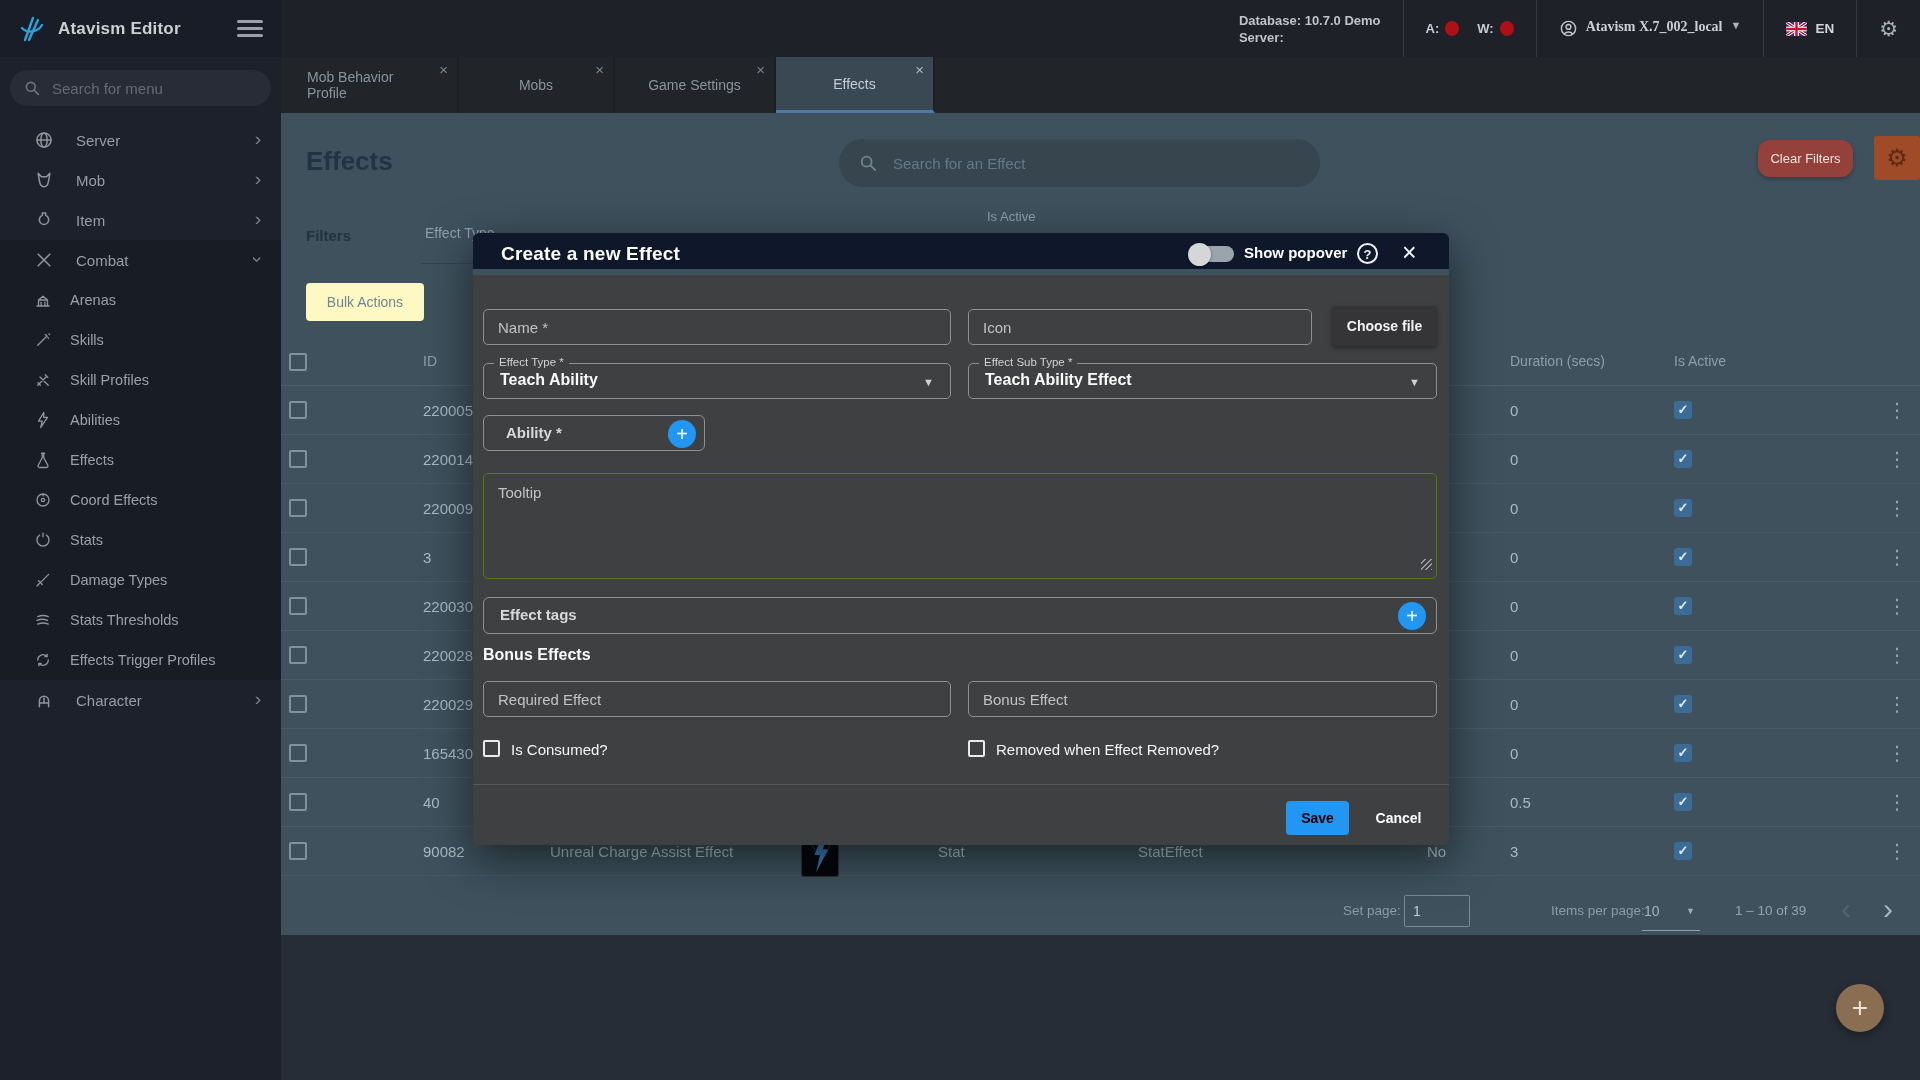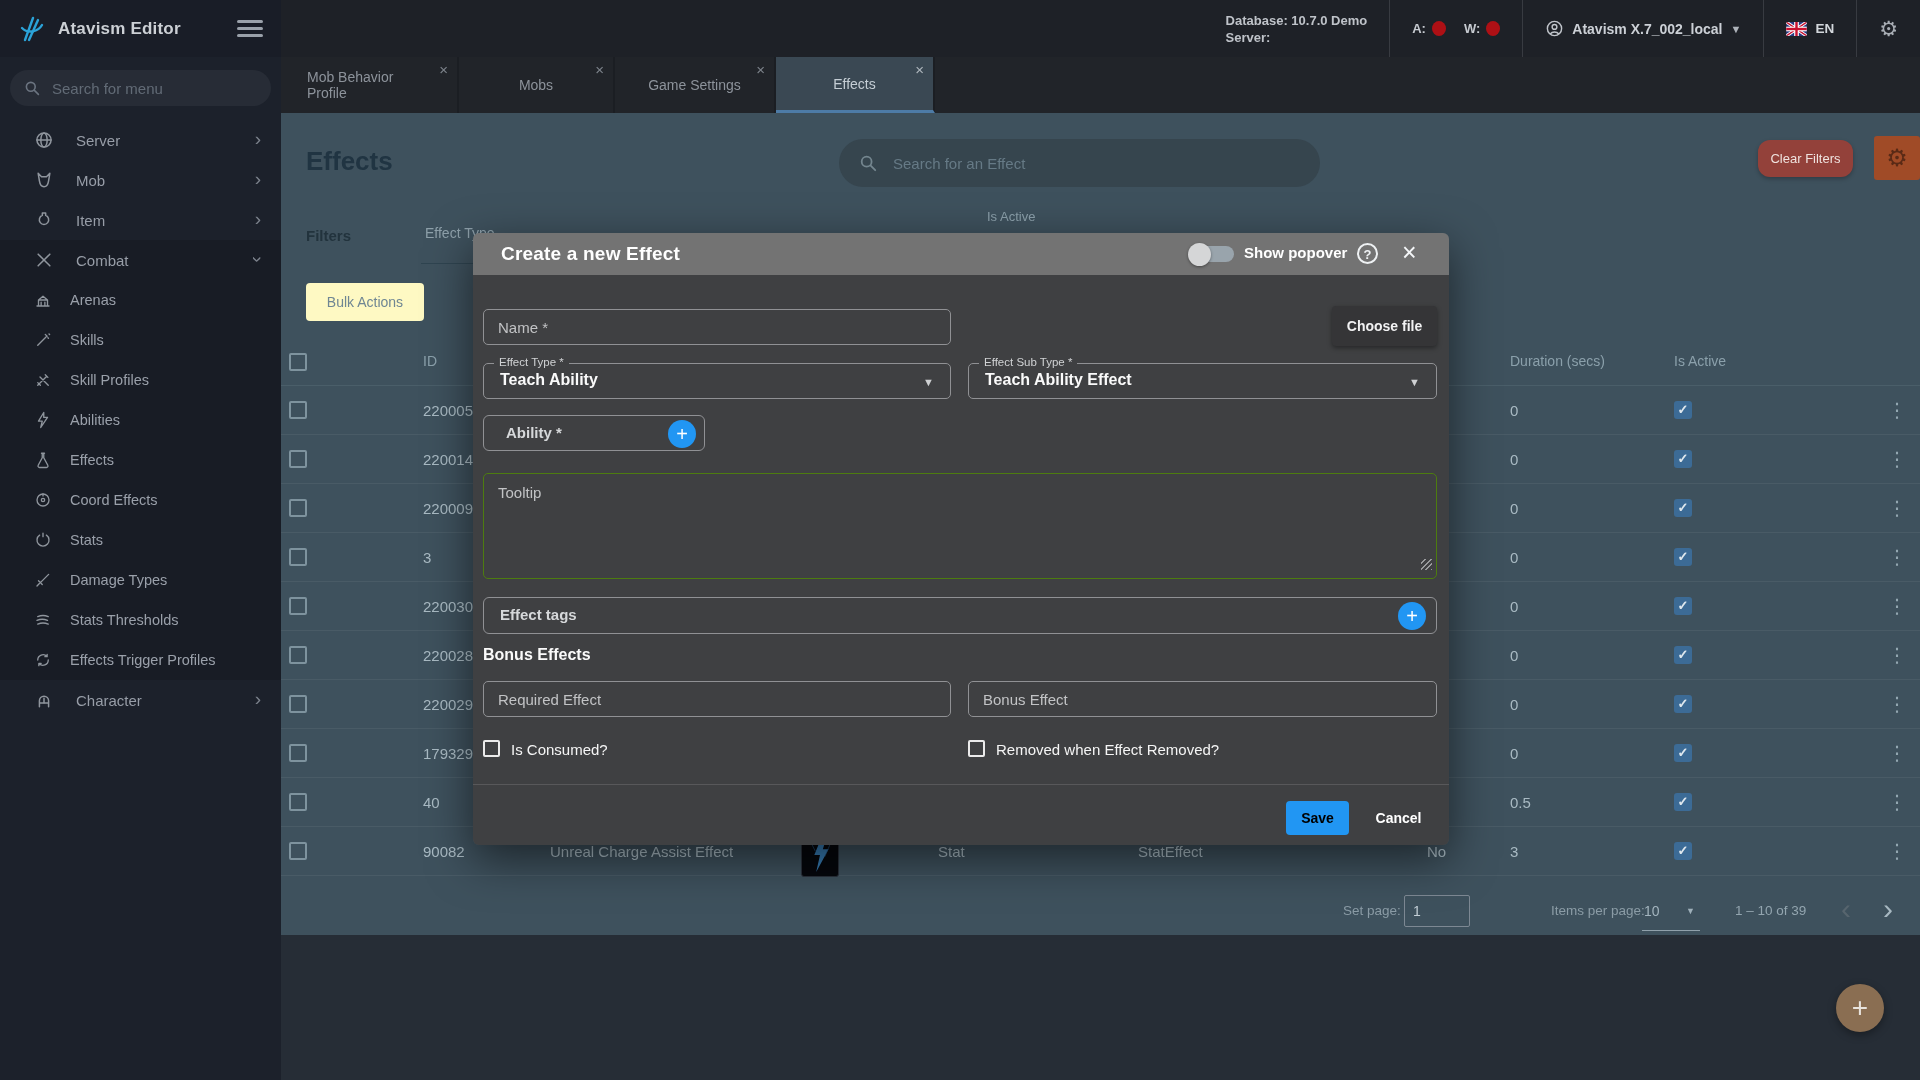--- a/index.html
+++ b/index.html
@@ -16,21 +16,21 @@
   .hamburger{width:26px;height:18px;display:flex;flex-direction:column;justify-content:space-between;cursor:pointer;}
   .hamburger i{display:block;height:3.4px;background:#9aa1aa;border-radius:2px;}
   .tbright{position:absolute;right:0;top:0;height:57px;display:flex;align-items:center;}
   .tbsec{height:57px;display:flex;align-items:center;padding:0 22px;border-left:1px solid #383b41;}
   .tbsec.first{border-left:none;}
   .dbtext{font-size:13px;font-weight:700;color:#bfc3c9;line-height:17px;}
   .alertpair{display:flex;align-items:center;gap:6px;margin-right:18px;}
   .alertpair:last-child{margin-right:0;}
   .alabel{font-size:13px;font-weight:700;color:#c6cad0;}
   .reddot{width:14px;height:15px;border-radius:50%;background:#ae1015;}
-  .profile{display:flex;align-items:center;gap:8px;}
+  .profile{display:flex;align-items:flex-start;gap:8px;font-family:Liberation Serif, serif;}
   .profile svg{width:19px;height:19px;}
   .pname{font-size:14px;font-weight:600;color:#ccd0d6;}
   .caret{font-size:11px;color:#aeb3ba;}
   .flag{width:21px;height:14px;border-radius:2px;overflow:hidden;flex:none;}
   .lang{font-size:13.5px;font-weight:700;color:#d3d7dc;margin-left:8px;}
   .topgear{font-size:21px;color:#a9aeb5;cursor:pointer;}
 
   
   .sidebar{position:absolute;left:0;top:57px;width:281px;height:1023px;background:#1c212b;}
   .sbsearch{position:absolute;left:10px;top:13px;width:261px;height:36px;border-radius:18px;
@@ -108,21 +108,21 @@
   .pgprev{position:absolute;left:1560px;top:2px;font-size:30px;color:#57656e;cursor:default;}
   .pgnext{position:absolute;left:1602px;top:2px;font-size:30px;color:#a7b8c1;cursor:pointer;}
 
   
   .fab{position:absolute;left:1836px;top:984px;width:48px;height:48px;border-radius:50%;background:#8a6e52;
     border:none;color:#e8e3dd;font-size:28px;line-height:44px;cursor:pointer;box-shadow:0 3px 8px rgba(0,0,0,.35);}
 
   
   .modal{position:absolute;left:473px;top:233px;width:976px;height:612px;border-radius:6px;
     box-shadow:0 14px 46px rgba(0,0,0,.55);}
-  .mhead{position:absolute;left:0;top:0;width:976px;height:42px;background:#737373;
+  .mhead{position:absolute;left:0;top:0;width:976px;height:36px;background:#0f172a;
     border-radius:6px 6px 0 0;}
   .mtitle{position:absolute;left:28px;top:10px;font-size:19px;font-weight:600;color:#ffffff;letter-spacing:.2px;}
   .toggle{position:absolute;left:719px;top:13px;width:42px;height:16px;border-radius:8px;background:#99a4ac;cursor:pointer;}
   .knob{position:absolute;left:-4px;top:-3.5px;width:23px;height:23px;border-radius:50%;background:#d5d6d7;
     box-shadow:0 1px 3px rgba(0,0,0,.4);}
   .tglabel{position:absolute;left:771px;top:11px;font-size:15px;font-weight:600;color:#ffffff;}
   .helpico{position:absolute;left:884px;top:10px;width:21px;height:21px;border:2px solid #eef1f3;border-radius:50%;
     color:#eef1f3;font-size:13px;font-weight:700;text-align:center;line-height:19px;cursor:pointer;}
   .mclose{position:absolute;left:929px;top:5px;font-size:25px;color:#f4f6f8;cursor:pointer;}
   .mbody{position:absolute;left:0;top:42px;width:976px;height:570px;background:#3f4042;border-radius:0 0 6px 6px;}
@@ -434,21 +434,21 @@
    </div>
         <div class="trow" style="top:567px">
      <span class="tcb"></span>
      <span class="tc id">220029</span>
      <span class="tc du">0</span>
      <span class="acb">✓</span>
      <span class="keb">⋮</span>
    </div>
         <div class="trow" style="top:616px">
      <span class="tcb"></span>
-     <span class="tc id">179329</span>
+     <span class="tc id">165430</span>
      <span class="tc du">0</span>
      <span class="acb">✓</span>
      <span class="keb">⋮</span>
    </div>
         <div class="trow" style="top:665px">
      <span class="tcb"></span>
      <span class="tc id">40</span>
      <span class="tc du">0.5</span>
      <span class="acb">✓</span>
      <span class="keb">⋮</span>
@@ -490,20 +490,21 @@
       <span class="mtitle">Create a new Effect</span>
       <span class="toggle">
           <span class="knob"></span>
         </span>
       <span class="tglabel">Show popover</span>
       <span class="helpico">?</span>
       <span class="mclose">×</span>
     </div>
     <div class="mbody">
       <input class="inp" style="left: 10px; top: 34px; width: 468px;" placeholder="Name *">
+      <input class="inp" style="left: 495px; top: 34px; width: 344px;" placeholder="Icon">
       <button class="choosefile">Choose file</button>
 
       <div class="sel" style="left:10px;top:88px;width:468px">
         <span class="sellabel">Effect Type *</span>
         <span class="selval">Teach Ability</span>
         <span class="selarrow">▼</span>
       </div>
       <div class="sel" style="left:495px;top:88px;width:469px">
         <span class="sellabel">Effect Sub Type *</span>
         <span class="selval">Teach Ability Effect</span>

